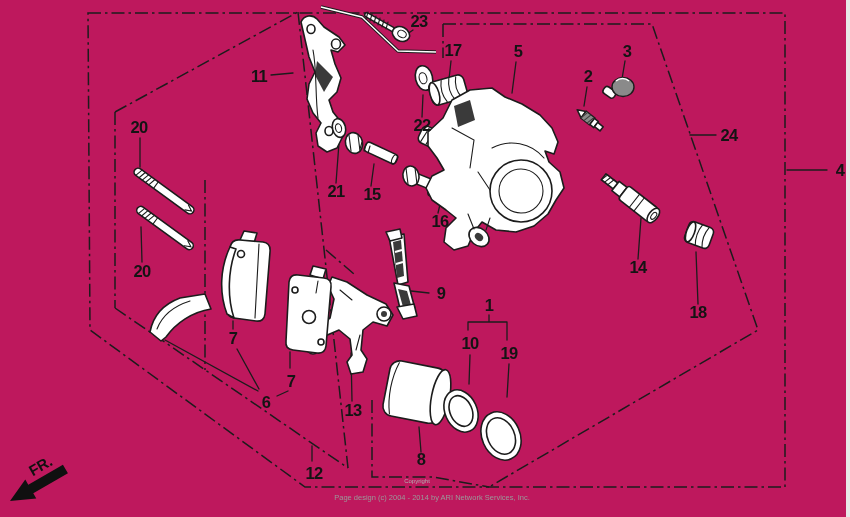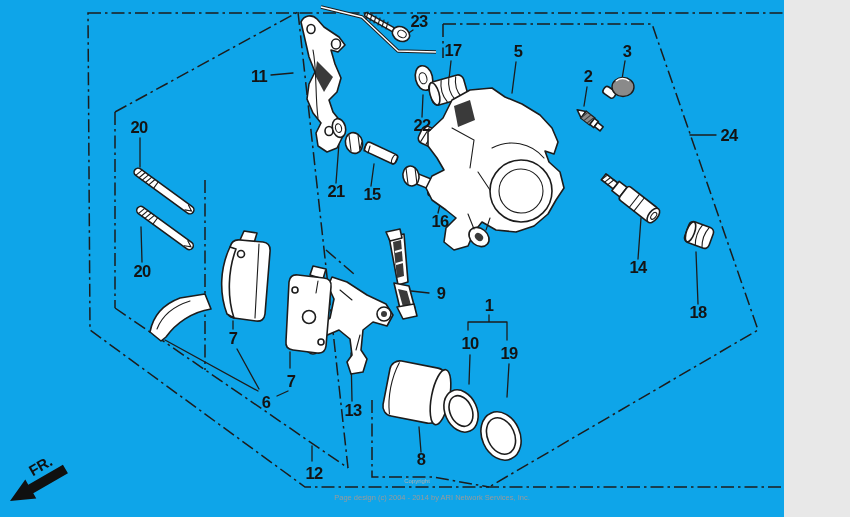--- a/index.html
+++ b/index.html
@@ -1,17 +1,17 @@
 <!DOCTYPE html>
 <html><head>
 <meta charset="utf-8">
 <style>
   html,body{margin:0;padding:0;background:#e8e8e8;}
   .page{
-    position:relative;width:784px;height:517px;background:#0ea5e9;
+    position:relative;width:846px;height:517px;background:#be185d;
     font-family:"Liberation Sans",sans-serif;overflow:hidden;text-align:right;
   }
   svg{display:block;}
   .ink{stroke:#1c1c1c;fill:none;stroke-width:1.6;stroke-linecap:round;stroke-linejoin:round;}
   .ink-thin{stroke:#1c1c1c;fill:none;stroke-width:1.1;stroke-linecap:round;}
   .white-fill{fill:#ffffff;}
   .shade{fill:#8a8a8a;}
   .darkshade{fill:#3a3a3a;}
   .phantom{stroke:#1c1c1c;fill:none;stroke-width:1.5;stroke-dasharray:13 4 2.5 4;}
   .leader{stroke:#1c1c1c;fill:none;stroke-width:1.3;stroke-linecap:round;}

